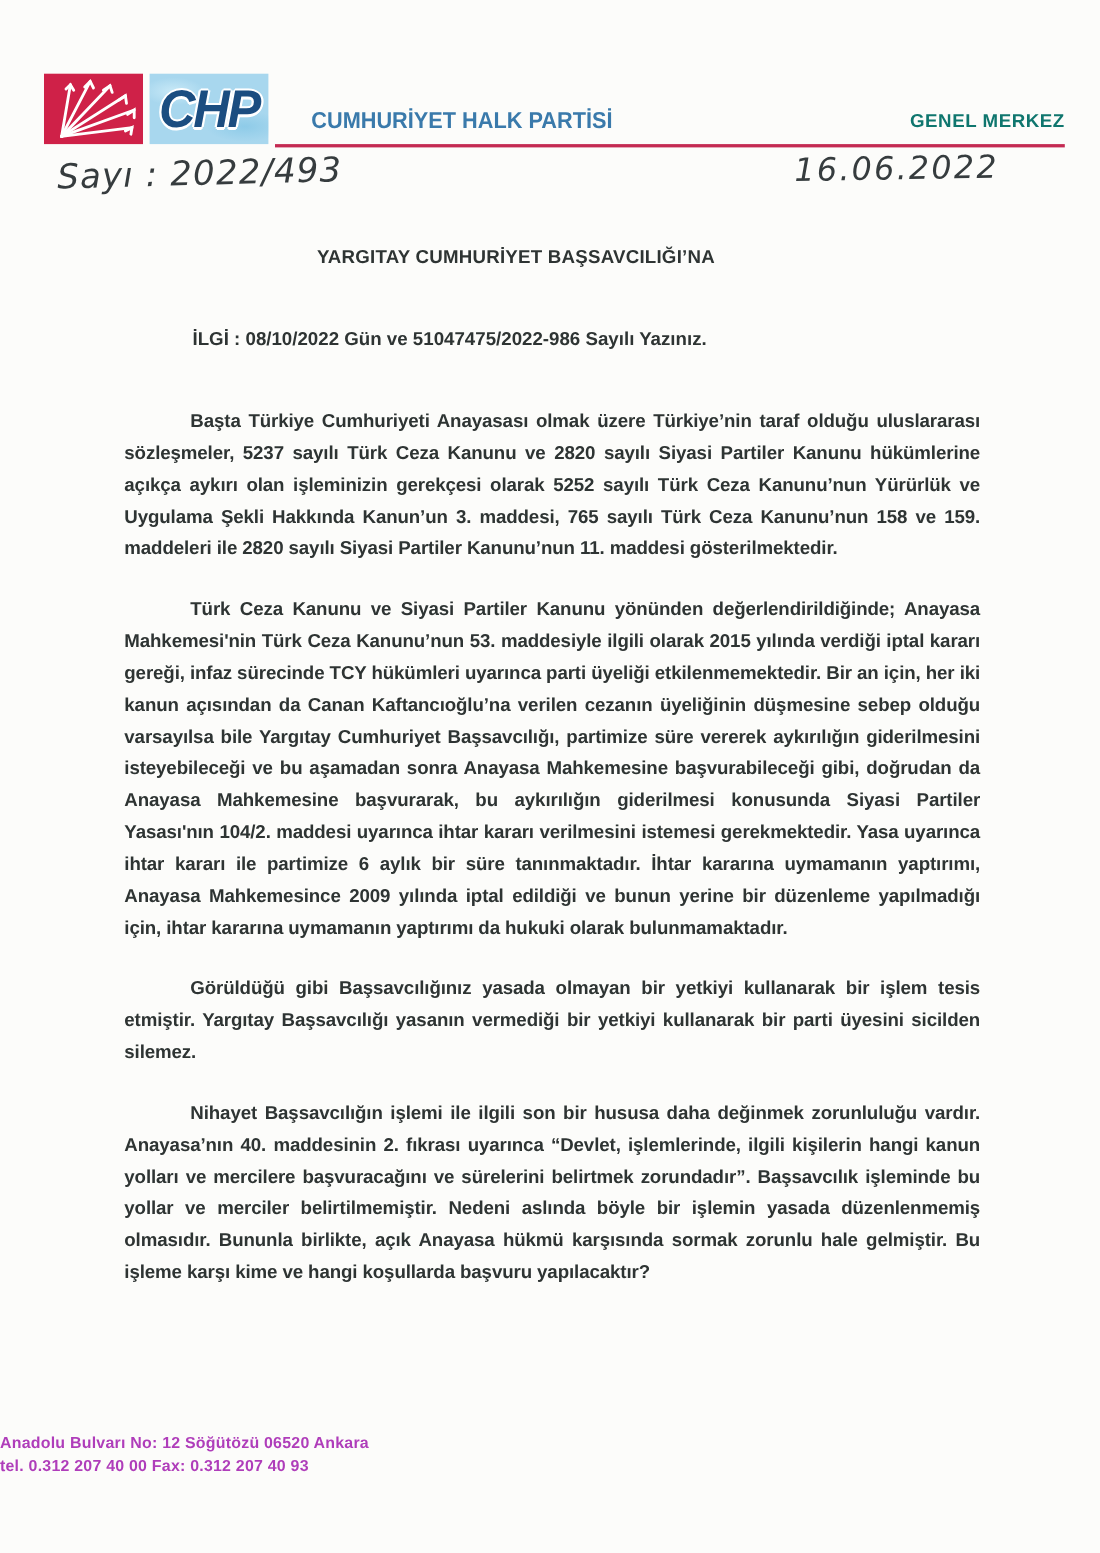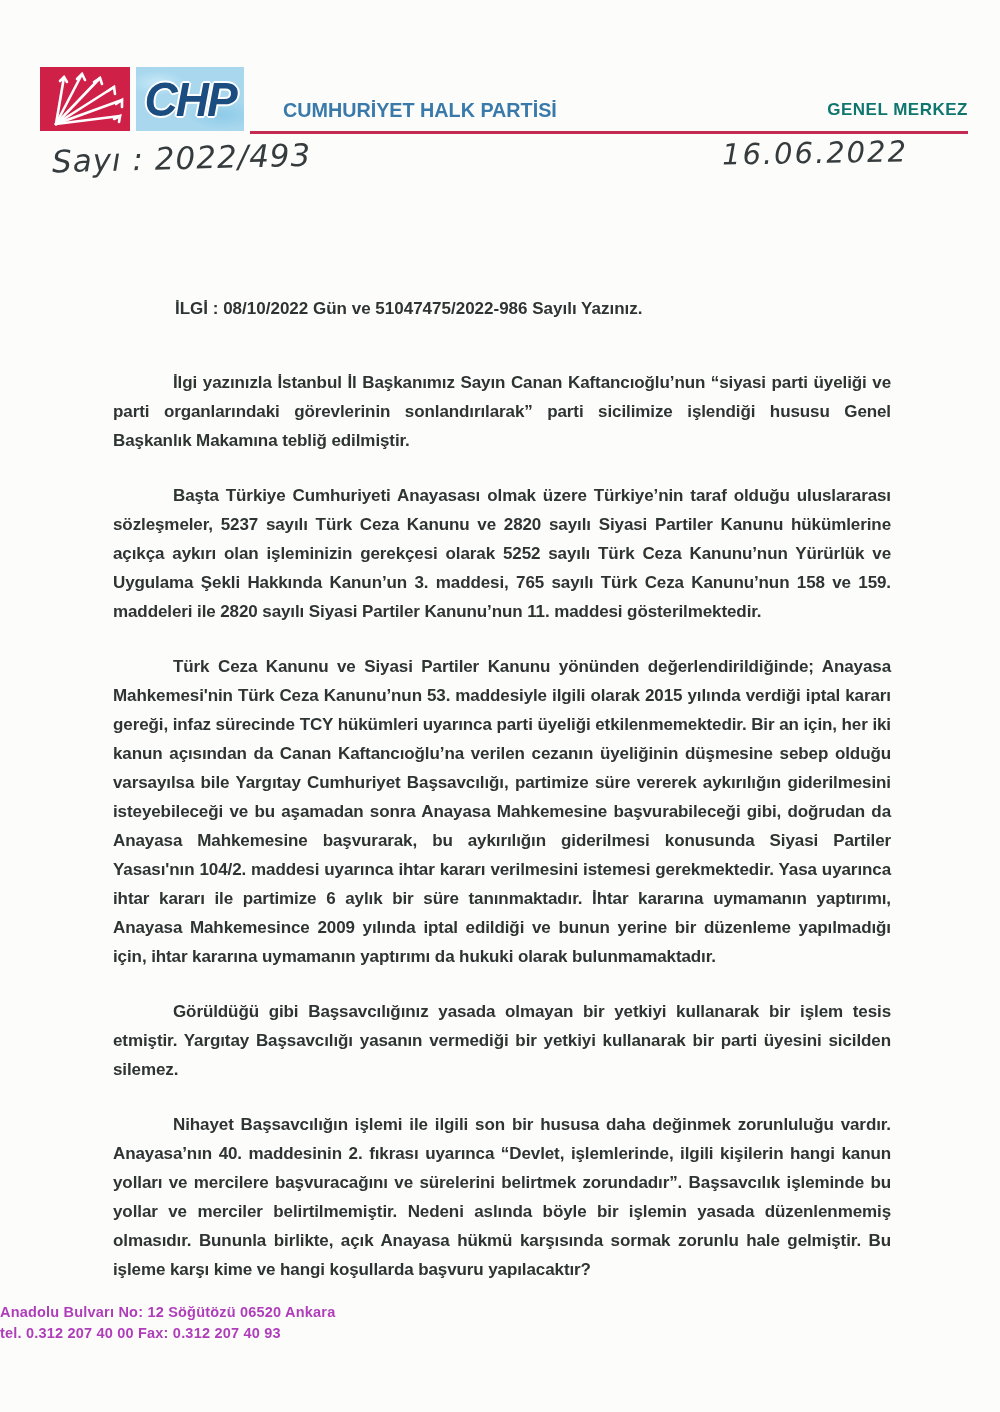--- a/index.html
+++ b/index.html
@@ -129,24 +129,24 @@
   <div class="logo-blue">
     <span class="chp">CHP</span>
   </div>
   <div class="org-name">CUMHURİYET HALK PARTİSİ</div>
   <div class="office">GENEL MERKEZ</div>
   <div class="red-rule"></div>
 
   <div class="hand hand-sayi">Sayı : 2022/493</div>
   <div class="hand hand-date">16.06.2022</div>
 
+  <div class="title">YARGITAY CUMHURİYET BAŞSAVCILIĞI’NA</div>
   <div class="reference">İLGİ : 08/10/2022 Gün ve 51047475/2022-986 Sayılı Yazınız.</div>
 
   <div class="body-text">
-    <p>İlgi yazınızla İstanbul İl Başkanımız Sayın Canan Kaftancıoğlu’nun “siyasi parti üyeliği ve parti organlarındaki görevlerinin sonlandırılarak” parti sicilimize işlendiği hususu Genel Başkanlık Makamına tebliğ edilmiştir.</p>
     <p>Başta Türkiye Cumhuriyeti Anayasası olmak üzere Türkiye’nin taraf olduğu uluslararası sözleşmeler, 5237 sayılı Türk Ceza Kanunu ve 2820 sayılı Siyasi Partiler Kanunu hükümlerine açıkça aykırı olan işleminizin gerekçesi olarak 5252 sayılı Türk Ceza Kanunu’nun Yürürlük ve Uygulama Şekli Hakkında Kanun’un 3. maddesi, 765 sayılı Türk Ceza Kanunu’nun 158 ve 159. maddeleri ile 2820 sayılı Siyasi Partiler Kanunu’nun 11. maddesi gösterilmektedir.</p>
     <p>Türk Ceza Kanunu ve Siyasi Partiler Kanunu yönünden değerlendirildiğinde; Anayasa Mahkemesi'nin Türk Ceza Kanunu’nun 53. maddesiyle ilgili olarak 2015 yılında verdiği iptal kararı gereği, infaz sürecinde TCY hükümleri uyarınca parti üyeliği etkilenmemektedir. Bir an için, her iki kanun açısından da Canan Kaftancıoğlu’na verilen cezanın üyeliğinin düşmesine sebep olduğu varsayılsa bile Yargıtay Cumhuriyet Başsavcılığı, partimize süre vererek aykırılığın giderilmesini isteyebileceği ve bu aşamadan sonra Anayasa Mahkemesine başvurabileceği gibi, doğrudan da Anayasa Mahkemesine başvurarak, bu aykırılığın giderilmesi konusunda Siyasi Partiler Yasası'nın 104/2. maddesi uyarınca ihtar kararı verilmesini istemesi gerekmektedir. Yasa uyarınca ihtar kararı ile partimize 6 aylık bir süre tanınmaktadır. İhtar kararına uymamanın yaptırımı, Anayasa Mahkemesince 2009 yılında iptal edildiği ve bunun yerine bir düzenleme yapılmadığı için, ihtar kararına uymamanın yaptırımı da hukuki olarak bulunmamaktadır.</p>
     <p>Görüldüğü gibi Başsavcılığınız yasada olmayan bir yetkiyi kullanarak bir işlem tesis etmiştir. Yargıtay Başsavcılığı yasanın vermediği bir yetkiyi kullanarak bir parti üyesini sicilden silemez.</p>
     <p>Nihayet Başsavcılığın işlemi ile ilgili son bir hususa daha değinmek zorunluluğu vardır. Anayasa’nın 40. maddesinin 2. fıkrası uyarınca “Devlet, işlemlerinde, ilgili kişilerin hangi kanun yolları ve mercilere başvuracağını ve sürelerini belirtmek zorundadır”. Başsavcılık işleminde bu yollar ve merciler belirtilmemiştir. Nedeni aslında böyle bir işlemin yasada düzenlenmemiş olmasıdır. Bununla birlikte, açık Anayasa hükmü karşısında sormak zorunlu hale gelmiştir. Bu işleme karşı kime ve hangi koşullarda başvuru yapılacaktır?</p>
   </div>
 
   <div class="footer">
     <div>Anadolu Bulvarı No: 12 Söğütözü 06520 Ankara</div>
     <div>tel. 0.312 207 40 00 Fax: 0.312 207 40 93</div>
   </div>

